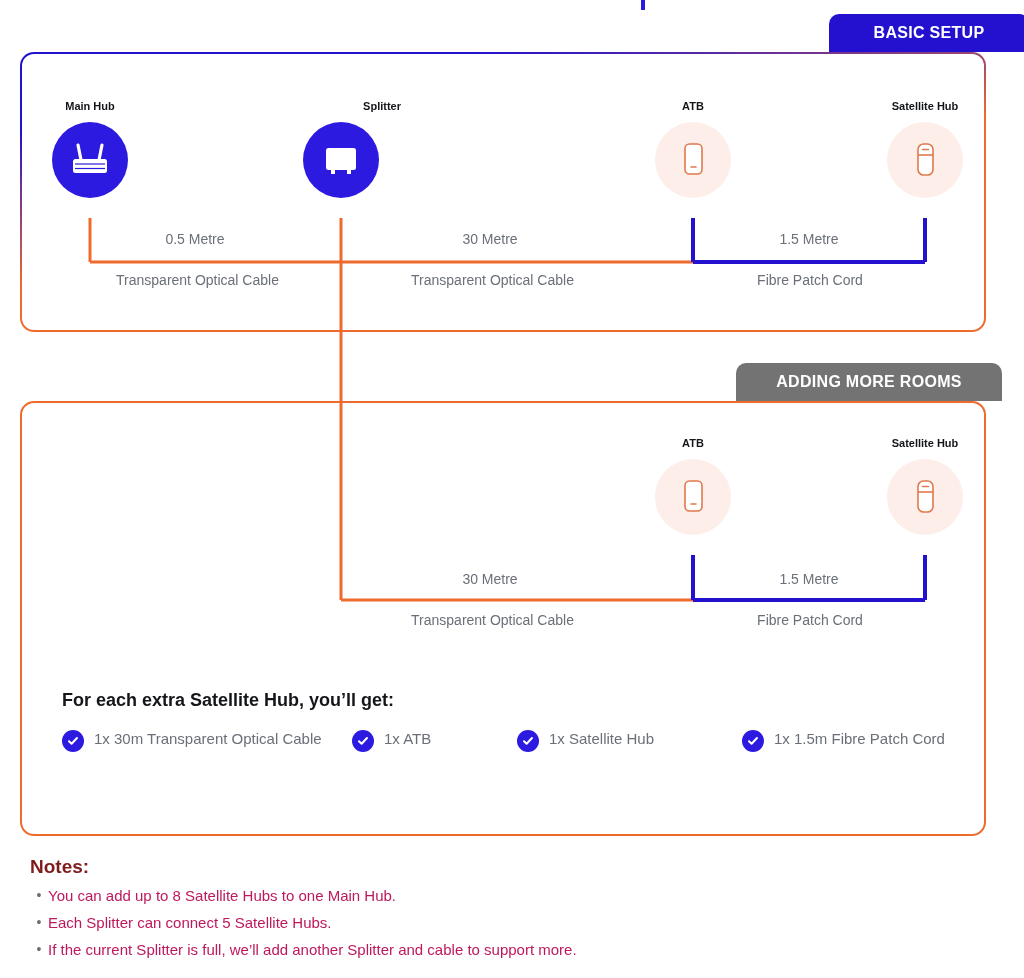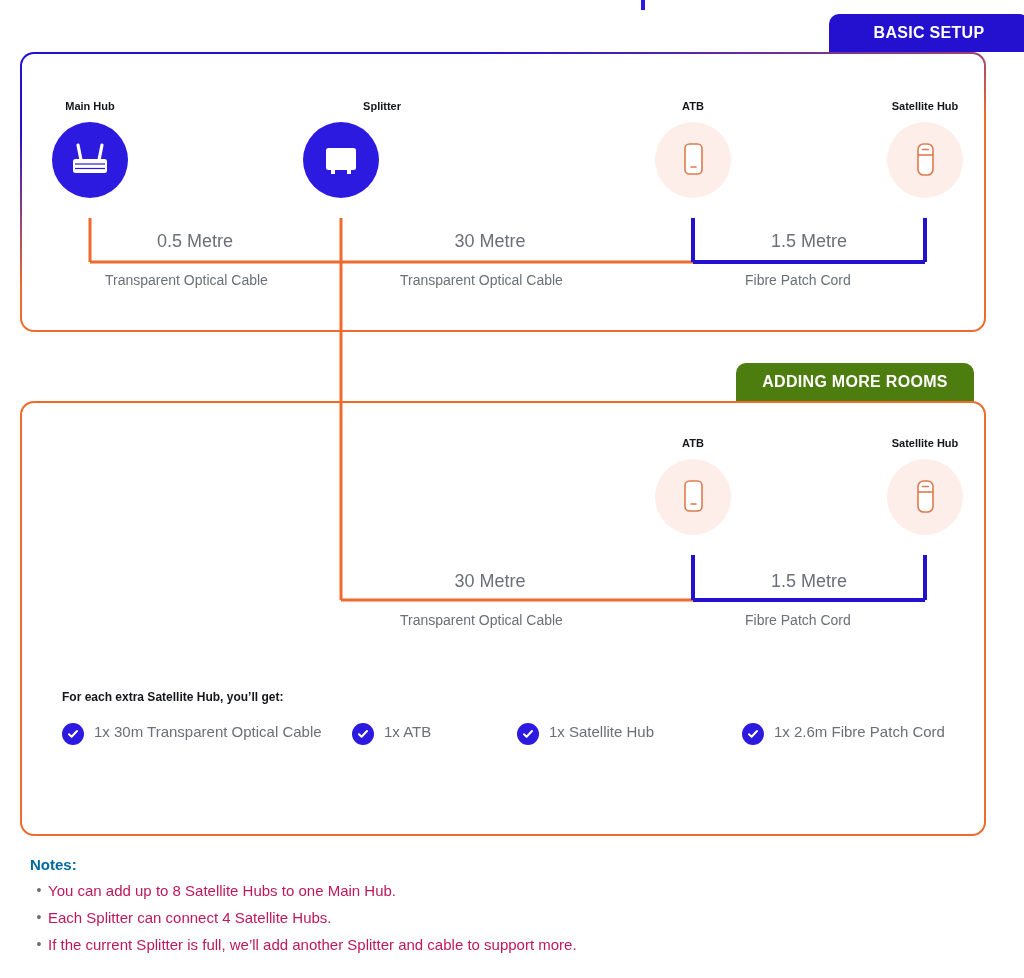--- a/index.html
+++ b/index.html
@@ -19,21 +19,21 @@
     color: #ffffff;
     font-size: 16px;
     font-weight: 700;
     letter-spacing: .3px;
     display: flex; align-items: center; justify-content: center;
     white-space: nowrap;
     z-index: 5;
     margin-left: 44px;
   }
   #badge-basic { left: 785px; top: 14px; width: 200px; background: #2311cf; }
-  #badge-rooms { left: 692px; top: 363px; width: 238px; background: #4d7c0f; }
+  #badge-rooms { left: 692px; top: 363px; width: 266px; background: #737373; }
 
   
   .panel {
     position: absolute;
     background: #ffffff;
     border-radius: 14px;
     z-index: 4;
   }
   #panel-basic {
     left: 20px; top: 52px; width: 966px; height: 280px;
@@ -62,50 +62,50 @@
     width: 76px; height: 76px; border-radius: 50%;
     margin: 0 auto;
     display: flex; align-items: center; justify-content: center;
   }
   .disc-blue { background: #2d1ae0; }
   .disc-peach { background: #fdeeea; }
 
   
   .metre {
     position: absolute; z-index: 8;
-    font-size: 18px; color: #6a6f78; white-space: nowrap;
+    font-size: 14px; color: #6a6f78; white-space: nowrap;
     text-align: center; background: #fff; padding: 0 6px;
   }
   .cable {
     position: absolute; z-index: 8;
     font-size: 14px; color: #6a6f78; white-space: nowrap;
-    text-align: left;
+    text-align: center;
   }
 
   
   #extras { position: absolute; left: 62px; top: 690px; width: 920px; z-index: 8; }
-  #extras-title { font-size: 12px; font-weight: 700; color: #14161a; margin-bottom: 18px; }
+  #extras-title { font-size: 18px; font-weight: 700; color: #14161a; margin-bottom: 18px; }
   #extras-list { display: flex; align-items: flex-end; }
   .extra { display: flex; align-items: flex-start; }
   .extra:nth-child(1) { width: 290px; }
   .extra:nth-child(2) { width: 165px; }
   .extra:nth-child(3) { width: 225px; }
   .extra:nth-child(4) { width: 240px; }
   .check {
     flex: 0 0 auto;
     width: 22px; height: 22px; border-radius: 50%;
     background: #2d1ae0;
     display: flex; align-items: center; justify-content: center;
     margin-right: 10px; margin-top: 1px;
   }
   .extra-label { font-size: 15px; color: #6a6f78; line-height: 1.3; }
 
   
   #notes { position: absolute; left: 30px; top: 856px; z-index: 8; }
-  #notes-title { font-size: 15px; font-weight: 700; color: #0369a1; margin-bottom: 9px; }
+  #notes-title { font-size: 19px; font-weight: 700; color: #7f1d1d; margin-bottom: 9px; }
   .note-row { display: flex; align-items: flex-start; margin-bottom: 9px; }
   .note-bullet { color: #6a6f78; font-size: 14px; width: 18px; flex: 0 0 auto; text-align: center; }
   .note-text { font-size: 15px; color: #be185d; line-height: 1.2; }
 </style>
 </head>
 <body>
 
 <div id="stage">
 
   <svg id="wires" viewBox="0 0 1024 978">
@@ -242,34 +242,34 @@
             </svg>
         </span>
         <span class="extra-label">1x Satellite Hub</span>
       </div>
       <div class="extra">
         <span class="check">
           <svg width="12" height="12" viewBox="0 0 12 12">
               <path d="M2 6.2 L4.6 8.8 L10 3" fill="none" stroke="#fff" stroke-width="2" stroke-linecap="round" stroke-linejoin="round"></path>
             </svg>
         </span>
-        <span class="extra-label">1x 2.6m Fibre Patch Cord</span>
+        <span class="extra-label">1x 1.5m Fibre Patch Cord</span>
       </div>
     </div>
   </div>
 
   <div id="notes">
     <div id="notes-title">Notes:</div>
     <div class="note-row">
       <span class="note-bullet">•</span>
       <span class="note-text">You can add up to 8 Satellite Hubs to one Main Hub.</span>
     </div>
     <div class="note-row">
       <span class="note-bullet">•</span>
-      <span class="note-text">Each Splitter can connect 4 Satellite Hubs.</span>
+      <span class="note-text">Each Splitter can connect 5 Satellite Hubs.</span>
     </div>
     <div class="note-row">
       <span class="note-bullet">•</span>
       <span class="note-text">If the current Splitter is full, we’ll add another Splitter and cable to support more.</span>
     </div>
   </div>
 
 </div>
 
 </body></html>

